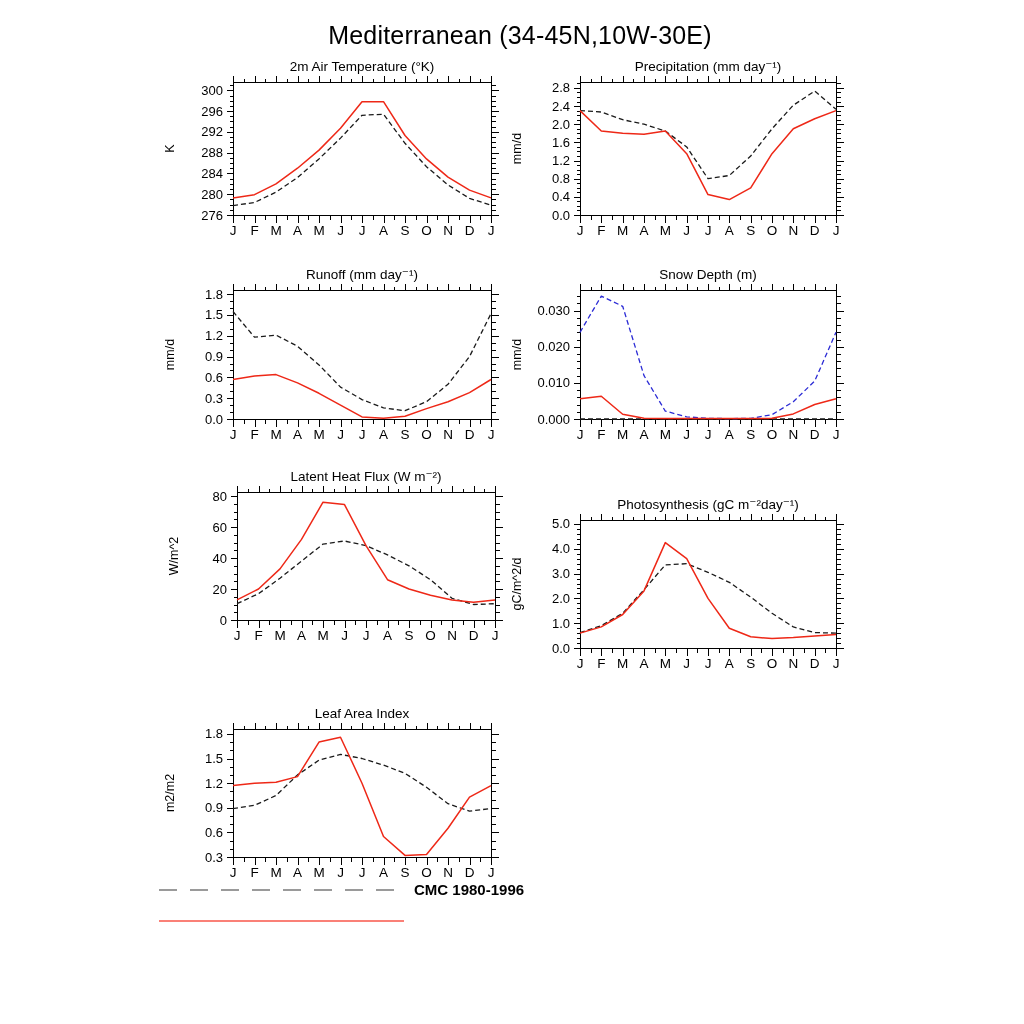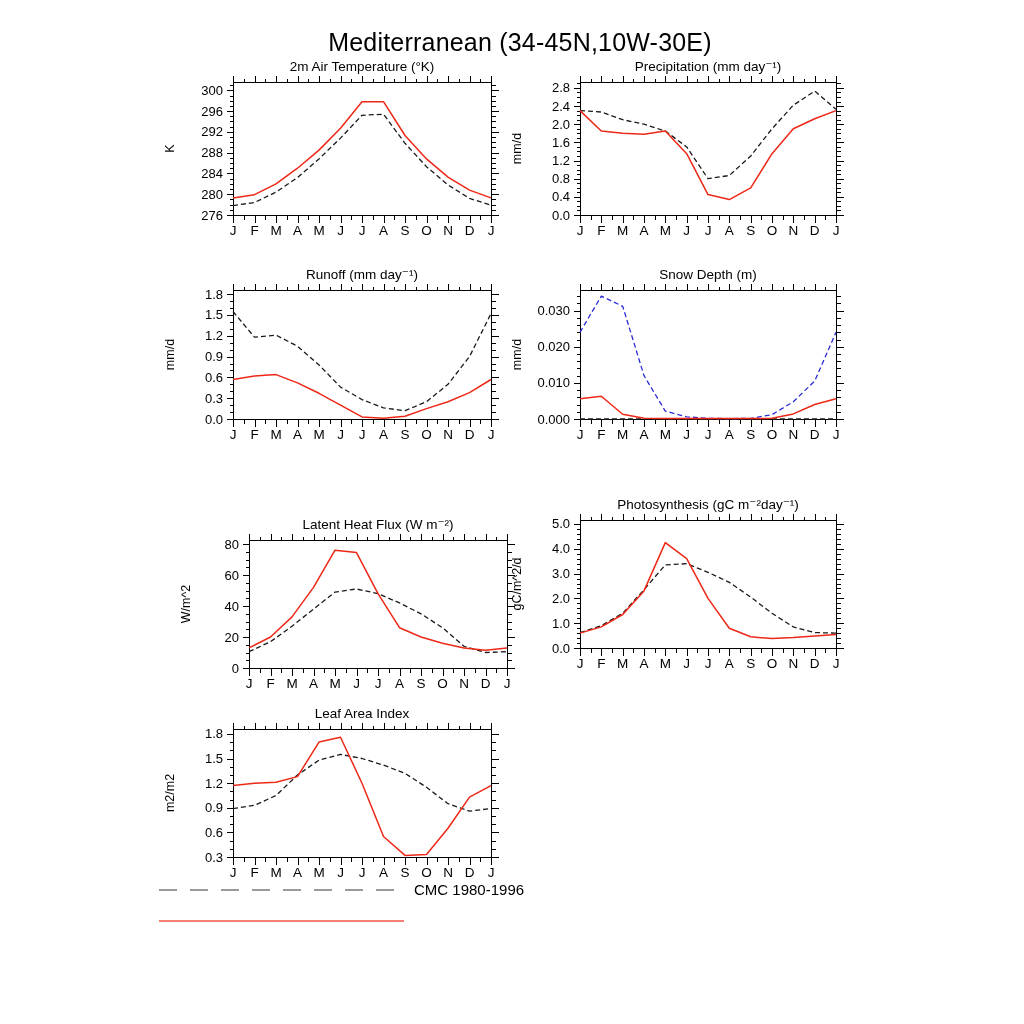--- a/index.html
+++ b/index.html
@@ -1,23 +1,23 @@
 <!DOCTYPE html>
 <html><head>
 <meta charset="utf-8">
 <style>
   html,body{margin:0;padding:0;background:#ffffff;}
   .page{position:relative;width:1024px;height:1024px;background:#ffffff;overflow:hidden;
         font-family:"Liberation Sans","DejaVu Sans",sans-serif;color:#000;}
-  .main-title{position:absolute;top:28px;left:18px;width:1004px;margin:0;
+  .main-title{position:absolute;top:21px;left:18px;width:1004px;margin:0;
               text-align:center;font-size:25px;font-weight:400;letter-spacing:0.2px;}
   .panel{position:absolute;}
   .panel svg{display:block;}
   .legend{position:absolute;left:158px;top:874px;}
-  .legend-row{display:flex;align-items:center;height:31px;}
+  .legend-row{display:flex;align-items:center;height:31px;font-weight:bold;}
   .legend-row svg{width:247px;height:10px;flex:0 0 247px;}
   .legend-label{margin-left:9px;font-size:15px;white-space:nowrap;}
 </style>
 </head>
 <body>
 
 <div class="page">
   <h1 class="main-title">Mediterranean (34-45N,10W-30E)</h1>
 
   <div class="panel" style="left: 153px; top: 52px;">
@@ -530,21 +530,21 @@
           <text x="293.33333333333337" y="178.5" text-anchor="middle" font-size="13.5">N</text>
           <text x="314.66666666666663" y="178.5" text-anchor="middle" font-size="13.5">D</text>
           <text x="336" y="178.5" text-anchor="middle" font-size="13.5">J</text>
           <text x="17" y="98.5" text-anchor="middle" font-size="12.5" transform="rotate(-90 17 94.5)">mm/d</text>
         </g>
         <polyline points="80.0,159.0 101.3,159.0 122.7,159.0 144.0,159.0 165.3,159.0 186.7,159.0 208.0,159.0 229.3,159.0 250.7,159.0 272.0,159.0 293.3,159.0 314.7,159.0 336.0,159.0" fill="none" stroke="#1a1a1a" stroke-width="1.3" stroke-linejoin="round" stroke-dasharray="5 3"></polyline>
         <polyline points="80.0,72.3 101.3,36.1 122.7,46.3 144.0,115.6 165.3,151.1 186.7,156.8 208.0,158.3 229.3,158.6 250.7,158.3 272.0,154.7 293.3,141.7 314.7,121.1 336.0,72.3" fill="none" stroke="#2b2bd5" stroke-width="1.3" stroke-linejoin="round" stroke-dasharray="5 3"></polyline>
         <polyline points="80.0,138.8 101.3,136.2 122.7,154.3 144.0,158.3 165.3,158.6 186.7,158.6 208.0,158.6 229.3,158.6 250.7,158.6 272.0,158.3 293.3,153.9 314.7,144.5 336.0,138.8" fill="none" stroke="#ee2817" stroke-width="1.5" stroke-linejoin="round"></polyline>
       </svg>
     </div>
-  <div class="panel" style="left: 169px; top: 462px; margin-top: 48px;">
+  <div class="panel" style="left: 157px; top: 462px;">
       <svg width="354" height="200">
         <g stroke="#000000" stroke-width="1" shape-rendering="crispEdges">
           <rect x="80.5" y="30.5" width="258" height="128" fill="none"></rect>
           <line x1="80.5" y1="158.5" x2="80.5" y2="165.5"></line>
           <line x1="80.5" y1="30.5" x2="80.5" y2="23.5"></line>
           <line x1="91.5" y1="158.5" x2="91.5" y2="162.5"></line>
           <line x1="91.5" y1="30.5" x2="91.5" y2="26.5"></line>
           <line x1="102.5" y1="158.5" x2="102.5" y2="165.5"></line>
           <line x1="102.5" y1="30.5" x2="102.5" y2="23.5"></line>
           <line x1="112.5" y1="158.5" x2="112.5" y2="162.5"></line>

